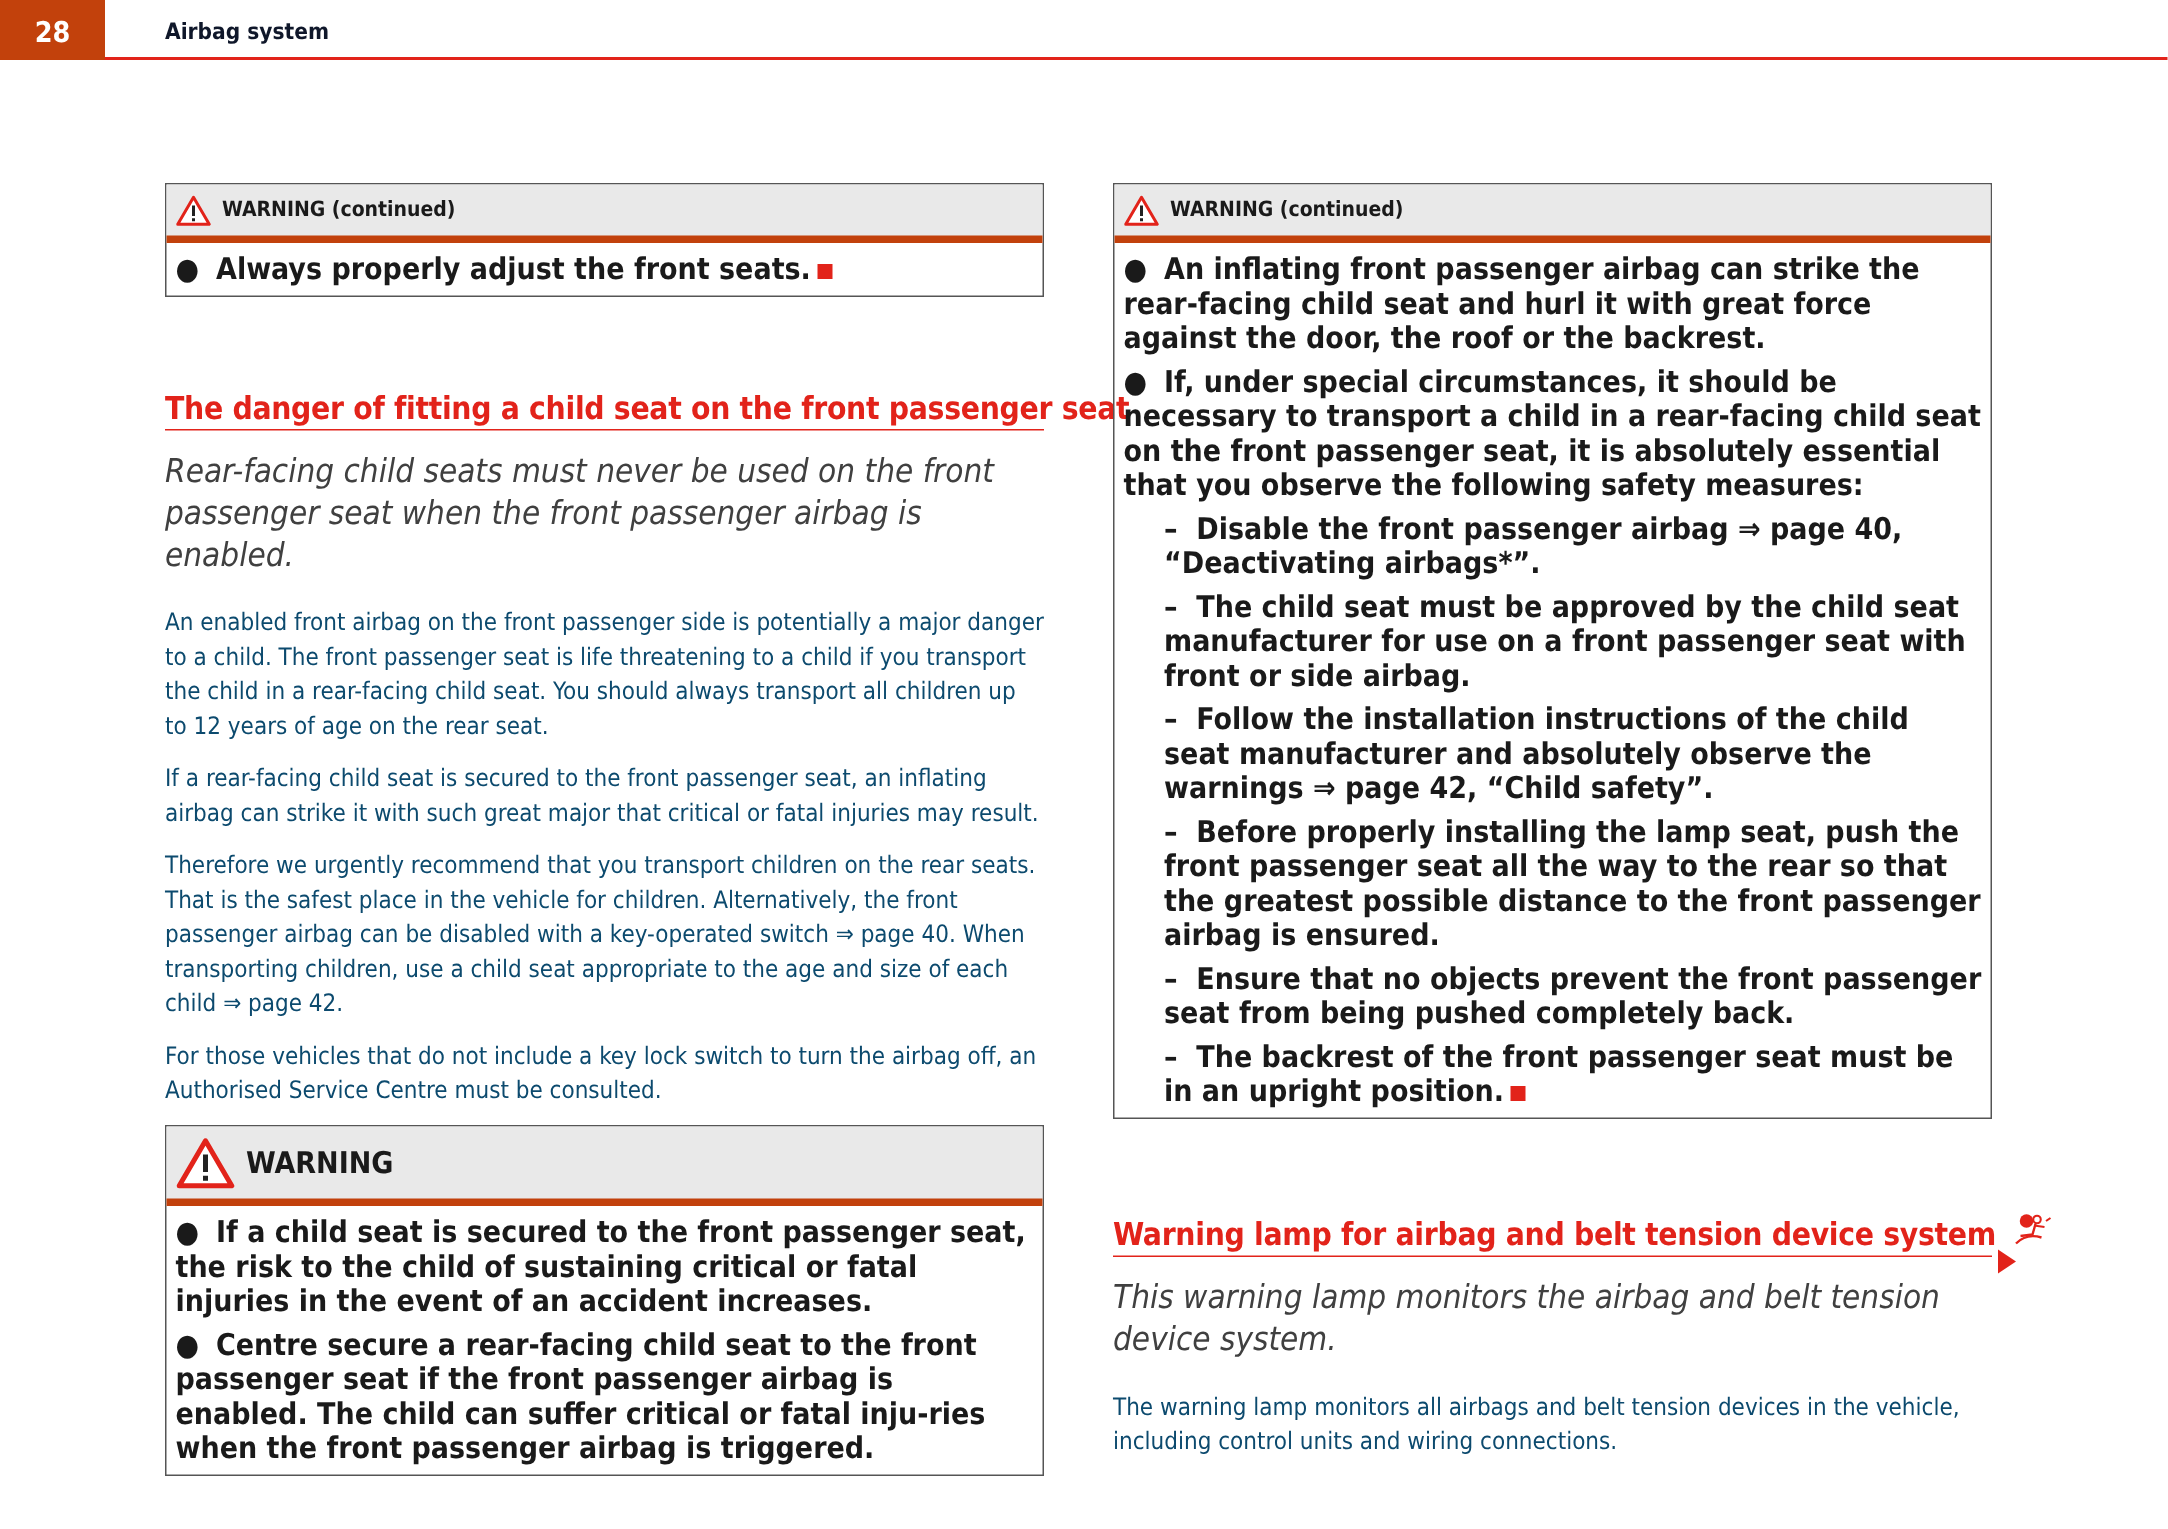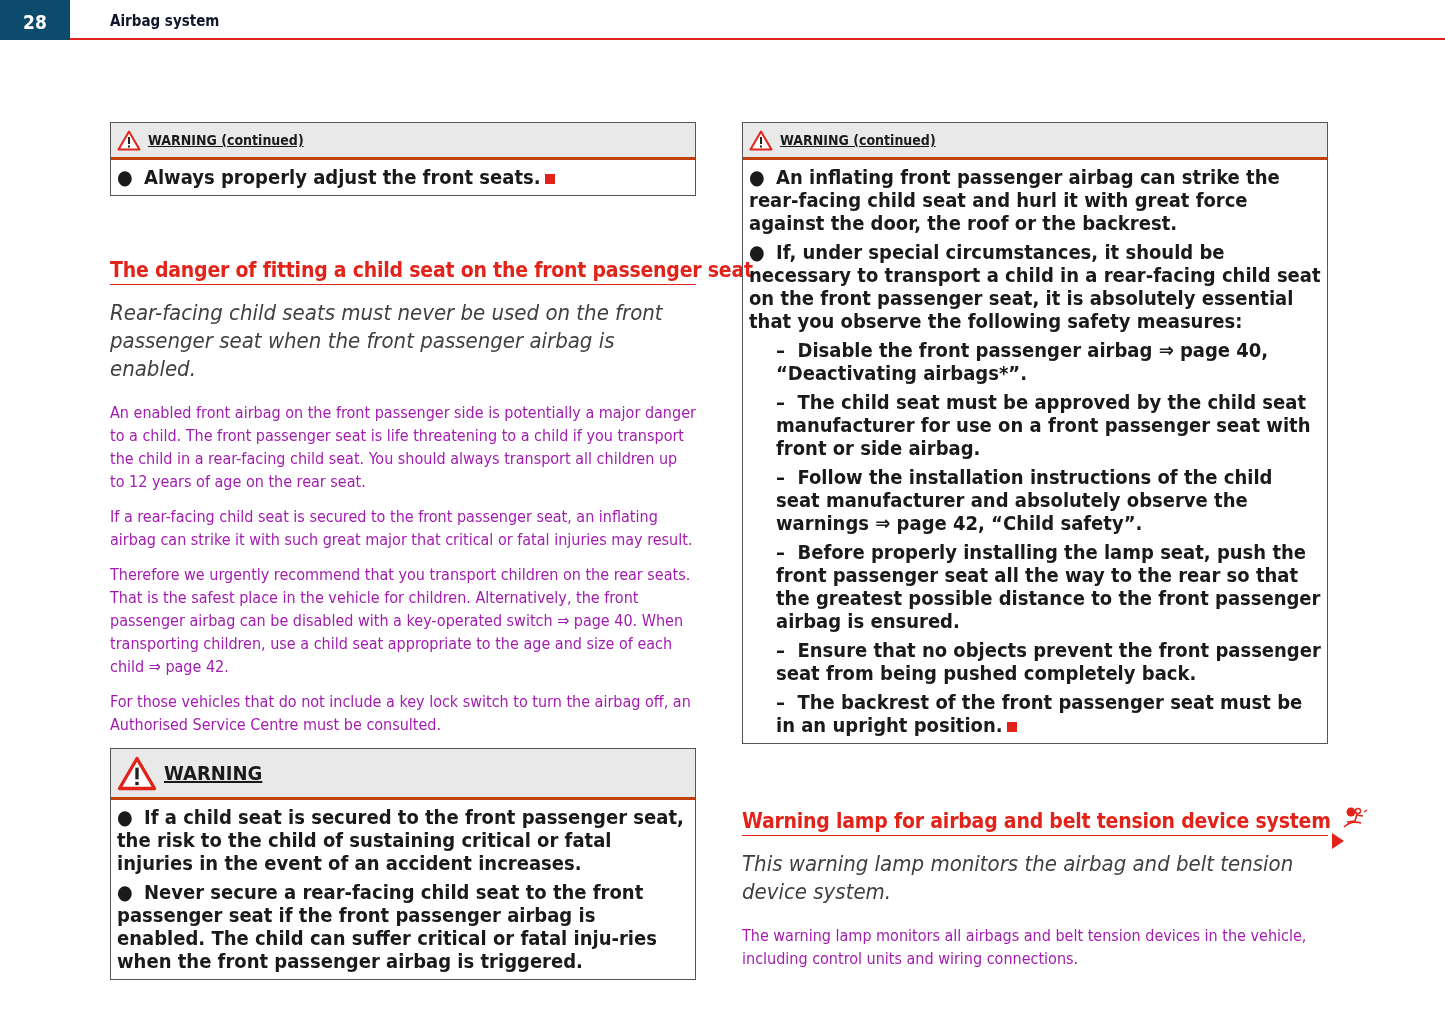--- a/index.html
+++ b/index.html
@@ -1,40 +1,40 @@
 <!DOCTYPE html>
 <html><head>
 <meta charset="utf-8">
 <style>
   html, body { margin:0; padding:0; }
   body { width:1445px; height:1019px; background:#fff; position:relative; overflow:hidden;
          font-family:"DejaVu Sans Condensed","DejaVu Sans",sans-serif; color:#1a1a1a; }
   .pagehead { position:absolute; left:0; top:0; width:1445px; height:41px; }
-  .pagenum { position:absolute; left:0; top:0; width:70px; height:40px; background:#0c4a6e; color:#fff;
+  .pagenum { position:absolute; left:0; top:0; width:70px; height:40px; background:#c2410c; color:#fff;
              font-weight:bold; font-size:19px; display:flex; align-items:center; justify-content:center; padding-top:4px; box-sizing:border-box;}
   .pagetitle { position:absolute; left:110px; top:12px; font-weight:bold; font-size:15px; color:#0f172a; }
   .headline { position:absolute; left:70px; top:38px; width:1375px; height:2px; background:#e2231a; }
 
   .col { position:absolute; width:586px; }
   .colL { left:110px; } .colR { left:742px; }
 
   .warnbox { border:1px solid #555; }
-  .warnhdr { background:#e9e9e9; border-bottom:3px solid #c2410c; height:34px; display:flex; align-items:center; padding-left:6px; font-weight:bold; font-size:14px;text-decoration:underline; }
+  .warnhdr { background:#e9e9e9; border-bottom:5px solid #c2410c; height:34px; display:flex; align-items:center; padding-left:6px; font-weight:bold; font-size:14px; }
   .warnhdr.big { height:48px; font-size:20px; }
   .warnhdr svg { margin-right:7px; }
   .warnbody { padding:6px 6px 6px 6px; font-weight:bold; font-size:20px; line-height:23px; }
   .warnbody p { margin:0 0 6px 0; }
   .warnbody p:last-child { margin-bottom:0; }
   .bullet { display:inline-block; width:27px; }
   .sub { padding-left:27px; }
   .stop { display:inline-block; width:10px; height:10px; background:#e2231a; margin-left:4px; vertical-align:0; }
 
   h2 { font-size:21px; color:#e2231a; font-weight:bold; margin:0; padding-bottom:2px; border-bottom:1px solid #e2231a; white-space:nowrap; letter-spacing:-0.2px; }
   .intro { font-style:italic; font-size:22px; line-height:28px; margin:14px 0 18px 0; color:#404040; font-weight:normal; }
-  .body p { font-size:16px; line-height:23px; margin:0 0 12px 0; color:#a21caf; }
+  .body p { font-size:16px; line-height:23px; margin:0 0 12px 0; color:#0c4a6e; }
   .arrow { position:absolute; left:1332px; top:833px; width:0; height:0; border-top:8px solid transparent; border-bottom:8px solid transparent; border-left:12px solid #e2231a; }
 </style>
 </head>
 <body>
 
 <div class="pagehead">
   <div class="pagenum">28</div>
   <div class="pagetitle">Airbag system</div>
   <div class="headline"></div>
 </div>
@@ -69,21 +69,21 @@
     <div class="warnhdr big">
       <svg width="40" height="35" viewBox="0 0 24 21">
           <path d="M12 1.5 L22.5 19.5 L1.5 19.5 Z" fill="#fff" stroke="#e2231a" stroke-width="2" stroke-linejoin="round"></path>
           <rect x="11" y="7" width="2" height="7" fill="#222"></rect>
           <rect x="11" y="15.5" width="2" height="2" fill="#222"></rect>
         </svg>
       <span>WARNING</span>
     </div>
     <div class="warnbody">
       <p><span class="bullet">●</span><span>If a child seat is secured to the front passenger seat, the risk to the child of sustaining critical or fatal injuries in the event of an accident increases.</span></p>
-      <p><span class="bullet">●</span><span>Never secure a rear-facing child seat to the front passenger seat if the front passenger airbag is enabled. The child can suffer critical or fatal inju-ries when the front passenger airbag is triggered.</span></p>
+      <p><span class="bullet">●</span><span>Centre secure a rear-facing child seat to the front passenger seat if the front passenger airbag is enabled. The child can suffer critical or fatal inju-ries when the front passenger airbag is triggered.</span></p>
     </div>
   </div>
 </div>
 
 <div class="col colR" style="top:122px;">
   <div class="warnbox">
     <div class="warnhdr">
       <svg width="24" height="21" viewBox="0 0 24 21">
           <path d="M12 1.5 L22.5 19.5 L1.5 19.5 Z" fill="#fff" stroke="#e2231a" stroke-width="2" stroke-linejoin="round"></path>
           <rect x="11" y="7" width="2" height="7" fill="#222"></rect>

